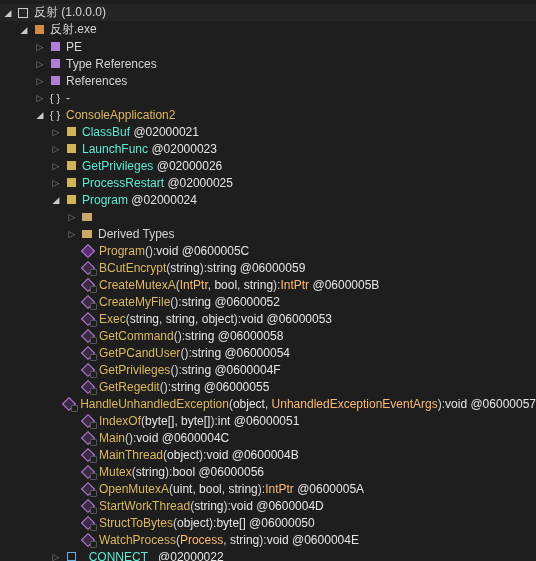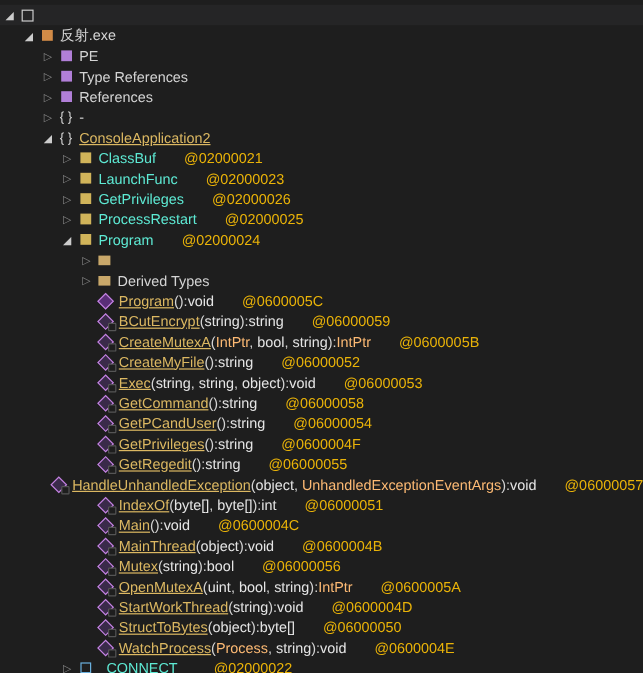--- a/index.html
+++ b/index.html
@@ -78,37 +78,38 @@
   }
   .ico-method.pub::before{ border-color:#c382e0; background:#5a2e78; }
   .ico-method.int::before{ border-color:#c382e0; background:#3a2a4a; }
   .ico-method.stat::after{
     content:""; position:absolute; right:-1px; bottom:-1px; width:5px; height:5px; border:1px solid #555; background:#1e1e1e; border-radius:1px;
   }
 
   .lbl { display:inline; }
   .c-white { color:#d4d4d4; }
   .c-teal  { color:#5eead4; }
-  .c-gold  { color:#dcb862;text-decoration:underline; }
-  .c-green { color:#eab308;margin-left:20px; }
+  .c-gold  { color:#dcb862; }
+  .c-green { color:#e5e5e5; }
   .c-kw    { color:#e5e5e5; }
   .c-type  { color:#fdba74; }
   .c-punct { color:#d4d4d4; }
   .sp { white-space: pre; }
   .title-row { background:#252526; }
 </style>
 </head>
 <body>
 
 <div class="tree">
 
   <div class="row title-row">
     <span class="indent" style="width:2px"></span>
     <span class="expander open">◢</span>
     <span class="icon ico-assembly"></span>
+    <span class="lbl c-white">反射 (1.0.0.0)</span>
   </div>
 
   <div class="row">
     <span class="indent" style="width:18px"></span>
     <span class="expander open">◢</span>
     <span class="icon ico-module"></span>
     <span class="lbl c-white">反射.exe</span>
   </div>
 
   <div id="sections">

